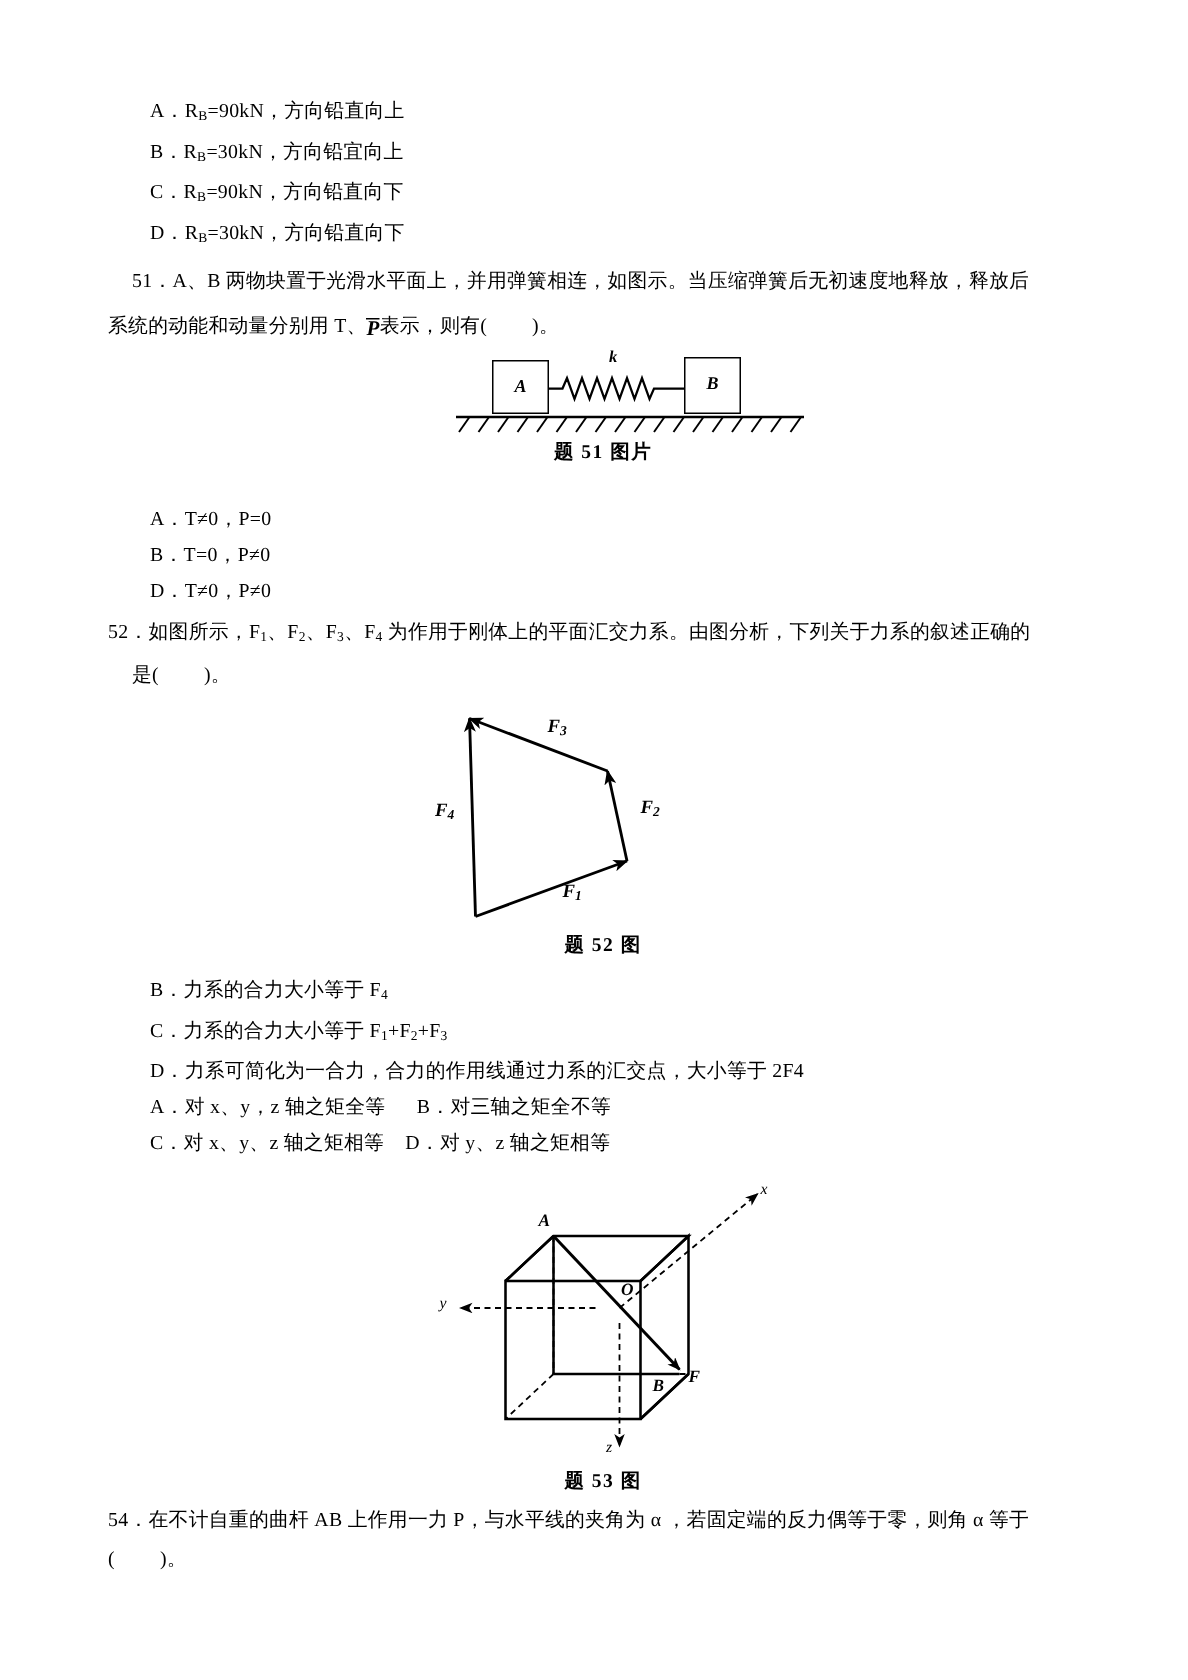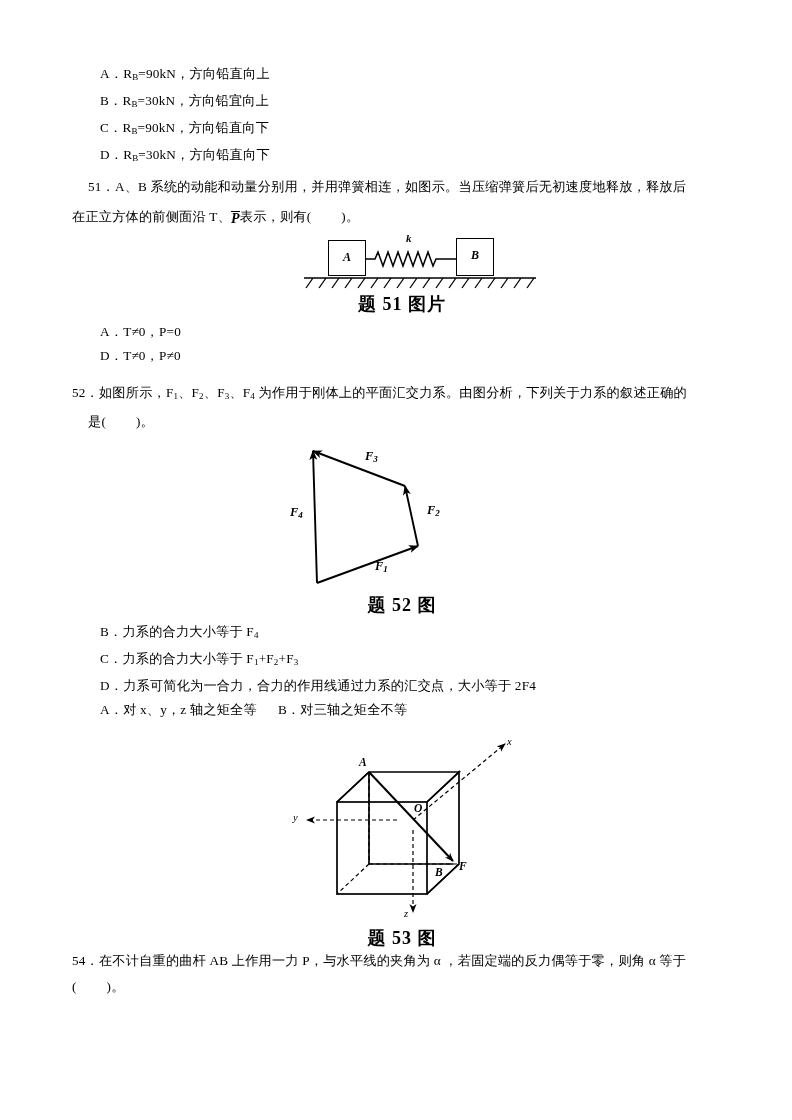--- a/index.html
+++ b/index.html
@@ -68,21 +68,21 @@
     top: 2px;
   }
   .blank { display: inline-block; width: 30px; }
   .sp { display:inline-block; width:7px; }
 
   
   .figure { position: relative; width: 660px; }
   .caption {
     text-align: center;
     font-weight: bold;
-    font-size: 18px;
+    font-size: 13px;
     letter-spacing: 1px;
   }
 
   
   .fig51 { height: 78px; }
   .fig51 .stage {
     position: absolute;
     left: 232px;
     top: 0;
     width: 240px;
@@ -163,24 +163,24 @@
     </div>
     <div class="opt">
       <span class="lbl">C．</span><span><span>R</span><sub>B</sub><span>=90kN，方向铅直向下</span></span>
     </div>
     <div class="opt">
       <span class="lbl">D．</span><span><span>R</span><sub>B</sub><span>=30kN，方向铅直向下</span></span>
     </div>
   </div>
 
   <div class="q-line q-indent" style="margin-top:4px;">
-    <span>51．</span><span>A、B 系统的动能和动量分别用，并用弹簧相连，如图示。当压缩弹簧后无初速度地释放，释放后</span>
+    <span>51．</span><span>A、B 两物块置于光滑水平面上，并用弹簧相连，如图示。当压缩弹簧后无初速度地释放，释放后</span>
   </div>
   <div class="q-line q-wide">
-    <span>在正立方体的前侧面沿 T、</span><span class="vecP">P</span><span>表示，则有(</span><span class="blank"></span><span>)。</span>
+    <span>系统的动能和动量分别用 T、</span><span class="vecP">P</span><span>表示，则有(</span><span class="blank"></span><span>)。</span>
   </div>
 
   <div class="figure fig51">
     <div class="stage">
       <div class="blk blkA"><span>A</span></div>
       <div class="blk blkB"><span>B</span></div>
       <div class="k-label">k</div>
       <div class="spring-wrap">
         <svg width="90" height="22" viewBox="0 0 90 22">
           <polyline points="0,11 9,11 12,4 17,18 22,4 27,18 32,4 37,18 42,4 47,18 52,4 57,18 62,4 67,18 70,11 90,11" fill="none" stroke="#000" stroke-width="1.5"></polyline>
@@ -208,30 +208,33 @@
                 <line x1="197" y1="12" x2="204" y2="2"></line>
             <line x1="210" y1="12" x2="217" y2="2"></line>
                 <line x1="223" y1="12" x2="230" y2="2"></line>
           </g>
         </svg>
       </div>
     </div>
     <div class="caption" style="position:absolute; top:58px; left:0; width:660px;">题 51 图片</div>
   </div>
 
-  <div class="opt-list" style="margin-top:8px;">
+  <div class="opt-list" style="margin-top:22px;">
     <div class="opt">
       <span class="lbl">A．</span><span>T≠0，P=0</span>
     </div>
     <div class="opt">
+      <span class="lbl">B．</span><span>T=0，P≠0</span>
+    </div>
+    <div class="opt">
       <span class="lbl">D．</span><span>T≠0，P≠0</span>
     </div>
   </div>
 
-  <div class="q-line" style="margin-top:12px;">
+  <div class="q-line" style="margin-top:2px;">
     <span>52．</span><span>如图所示，F</span><sub>1</sub><span>、F</span><sub>2</sub><span>、F</span><sub>3</sub><span>、F</span><sub>4</sub><span> 为作用于刚体上的平面汇交力系。由图分析，下列关于力系的叙述正确的</span>
   </div>
   <div class="q-line" style="padding-left:16px;">
     <span>是(</span><span class="blank"></span><span>)。</span>
   </div>
 
   <div class="figure fig52" style="margin-top:6px;">
     <div class="stage">
       <svg width="230" height="152" viewBox="0 0 230 152">
         <defs>
@@ -271,20 +274,23 @@
     <div class="opt">
       <span class="lbl">C．</span><span>力系的合力大小等于 F</span><sub>1</sub><span>+F<sub>2</sub>+F<sub>3</sub></span>
     </div>
     <div class="opt">
       <span class="lbl">D．</span><span>力系可简化为一合力，合力的作用线通过力系的汇交点，大小等于 2F4</span>
     </div>
   </div>
 
   <div class="opt">
     <span class="lbl">A．</span><span>对 x、y，z 轴之矩全等</span><span class="sp"></span><span class="sp"></span><span class="sp"></span><span class="lbl">B．</span><span>对三轴之矩全不等</span>
+  </div>
+  <div class="opt">
+    <span class="lbl">C．</span><span>对 x、y、z 轴之矩相等</span><span class="sp"></span><span class="sp"></span><span class="lbl">D．</span><span>对 y、z 轴之矩相等</span>
   </div>
 
   <div class="figure fig53" style="margin-top:8px;">
     <div class="stage">
       <svg width="250" height="196" viewBox="0 0 250 196">
         <defs>
           <marker id="ar2" markerWidth="10" markerHeight="10" refX="8" refY="3.5" orient="auto" markerUnits="userSpaceOnUse">
             <path d="M0,0 L9,3.5 L0,7 L2.4,3.5 z" fill="#000"></path>
           </marker>
         </defs>

